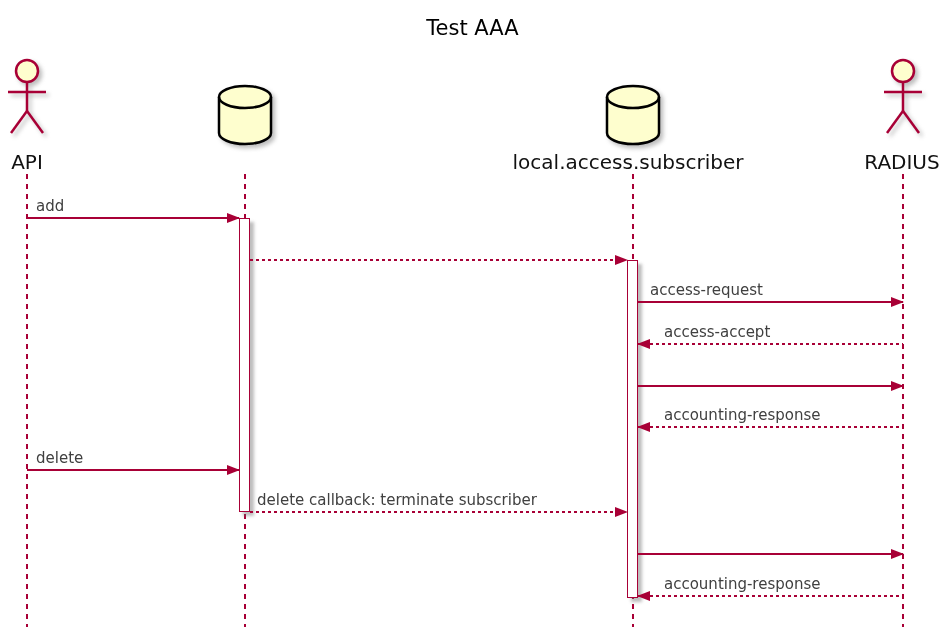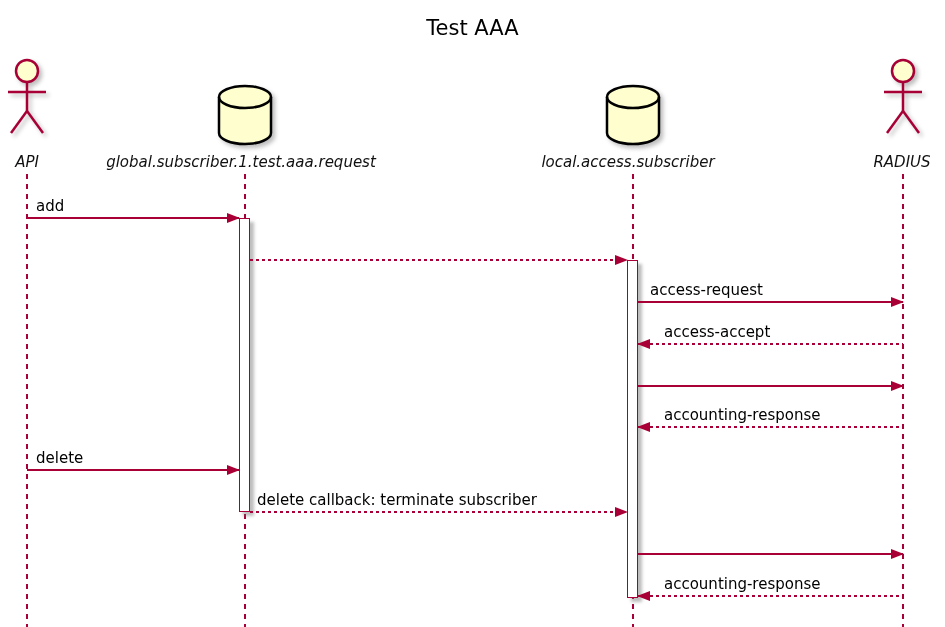--- a/index.html
+++ b/index.html
@@ -6,33 +6,33 @@
   #canvas{
     position:relative;width:945px;height:627px;background:#ffffff;overflow:hidden;
     font-family:"DejaVu Sans","Liberation Sans",sans-serif;color:#1a1a1a;border-radius:7px;
   }
   .title{
     position:absolute;left:0;top:16px;width:945px;text-align:center;
     font-size:21px;color:#000;
   }
   .plabel{
     position:absolute;transform:translateX(-50%);white-space:nowrap;
-    font-size:15px;color:#111;line-height:22px;font-style:italic;
+    font-size:20px;color:#111;line-height:22px;
   }
   .icon{position:absolute;filter:drop-shadow(3px 3px 2px rgba(110,110,110,.45));}
   .lifeline{
     position:absolute;width:2px;
     background:repeating-linear-gradient(to bottom,#A80036 0 5px,transparent 5px 10px);
   }
   .activation{
     position:absolute;width:11px;background:#ffffff;border:1.5px solid #A80036;
     box-sizing:border-box;box-shadow:4px 4px 3px rgba(110,110,110,.45);
   }
   .msg-label{
-    position:absolute;white-space:nowrap;font-size:15px;color:#000000;line-height:17px;
+    position:absolute;white-space:nowrap;font-size:15px;color:#404040;line-height:17px;
   }
   .arrow{position:absolute;height:2px;}
   .arrow .line{position:absolute;left:0;right:0;top:0;height:2px;background:#A80036;}
   .arrow.dotted .line{
     height:2px;background:repeating-linear-gradient(to right,#A80036 0 3px,transparent 3px 6px);
   }
   .arrow .head{position:absolute;width:0;height:0;top:-4px;}
   .arrow.right .head{
     right:-1px;
     border-left:13px solid #A80036;border-top:5px solid transparent;border-bottom:5px solid transparent;
@@ -74,21 +74,20 @@
 
   <svg class="icon" style="left:879px;top:57px" width="48" height="84" viewBox="0 0 48 84">
     <circle cx="24" cy="14" r="11" fill="#FEFECE" stroke="#A80036" stroke-width="2.5"></circle>
     <line x1="24" y1="25" x2="24" y2="54" stroke="#A80036" stroke-width="2.5"></line>
     <line x1="5" y1="35" x2="43" y2="35" stroke="#A80036" stroke-width="2.5"></line>
     <line x1="24" y1="54" x2="8" y2="76" stroke="#A80036" stroke-width="2.5"></line>
     <line x1="24" y1="54" x2="40" y2="76" stroke="#A80036" stroke-width="2.5"></line>
   </svg>
 
   <div class="plabel" style="left:27px;top:151px">API</div>
-  <div class="plabel" style="left:241px;top:151px">global.subscriber.1.test.aaa.request</div>
   <div class="plabel" style="left:628px;top:151px">local.access.subscriber</div>
   <div class="plabel" style="left:902px;top:151px">RADIUS</div>
 
   <div class="activation" style="left:239px;top:218px;height:294px"></div>
   <div class="activation" style="left:627px;top:260px;height:338px"></div>
 
   <div class="msg-label" style="left:36px;top:198px">add</div>
   <div class="arrow solid right" style="left:27px;top:217px;width:212px">
       <i class="line"></i>
       <i class="head"></i>

